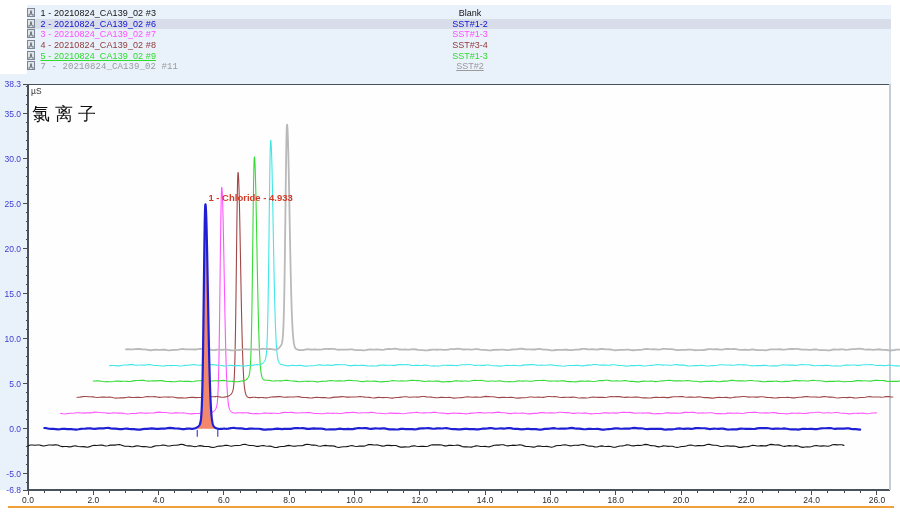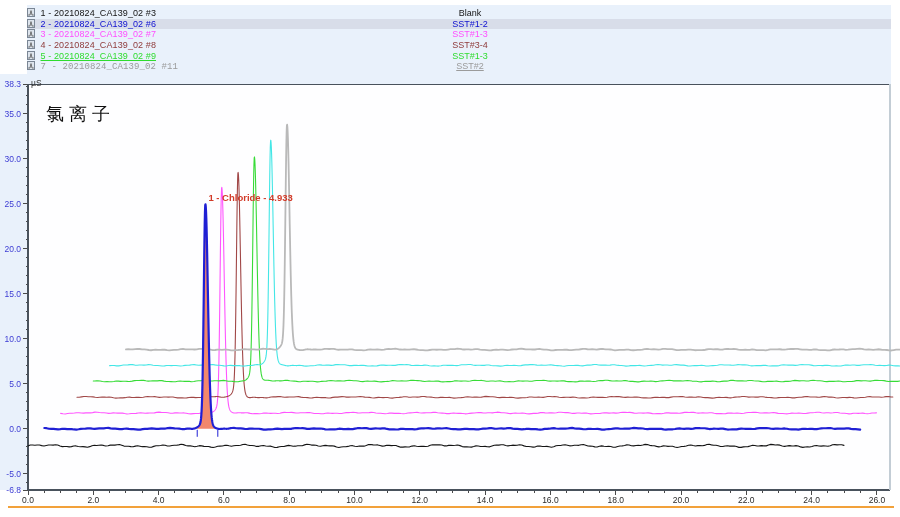--- a/index.html
+++ b/index.html
@@ -6,22 +6,22 @@
   body{font-family:"Liberation Sans",sans-serif;}
   .window{position:relative;width:900px;height:517px;background:#ffffff;overflow:hidden;}
   #chart{position:absolute;left:0;top:0;}
   svg text{font-family:"Liberation Sans",sans-serif;}
   .legend{position:absolute;left:27px;top:5px;width:864px;height:79px;box-sizing:border-box;padding-top:3px;z-index:2;}
   .legend-row{position:relative;height:10.7px;line-height:10.5px;font-size:9px;white-space:nowrap;padding-left:0;cursor:default;}
   .legend-row.selected{background:var(--sel-bg,#d8dde9);font-weight:normal;}
   .legend-icon{display:inline-block;width:8px;height:9px;vertical-align:-1px;margin-right:3px;}
   .legend-label{letter-spacing:0.1px;}
   .legend-name{position:absolute;left:368px;top:0;width:150px;text-align:center;}
-  .plot-unit{position:absolute;left:31px;top:78px;font-size:8.5px;color:#333;z-index:3;}
-  .plot-title{position:absolute;left:46px;top:102px;font-size:18px;letter-spacing:5px;color:#111;z-index:3;}
+  .plot-unit{position:absolute;left:31px;top:86px;font-size:8.5px;color:#333;z-index:3;}
+  .plot-title{position:absolute;left:32px;top:102px;font-size:18px;letter-spacing:5px;color:#111;z-index:3;}
   .bottom-line{position:absolute;left:8px;top:506px;width:886px;height:2px;z-index:3;}
 </style>
 </head>
 <body>
 
 <div class="window">
 
   <svg id="chart" width="900" height="517">
       <rect x="0" y="74" width="28" height="416" fill="#e9f1fb"></rect>
       <rect x="28" y="84" width="862" height="406" fill="#fefeff"></rect>

